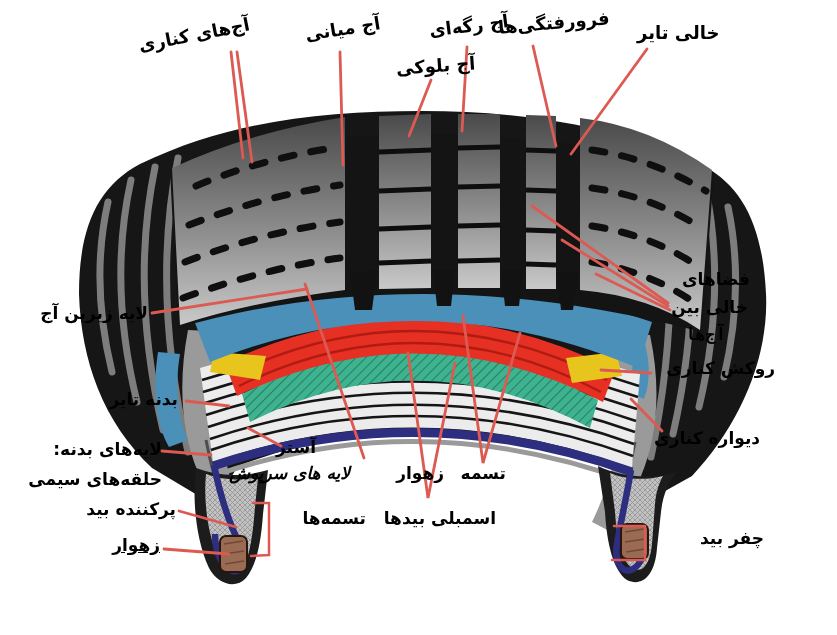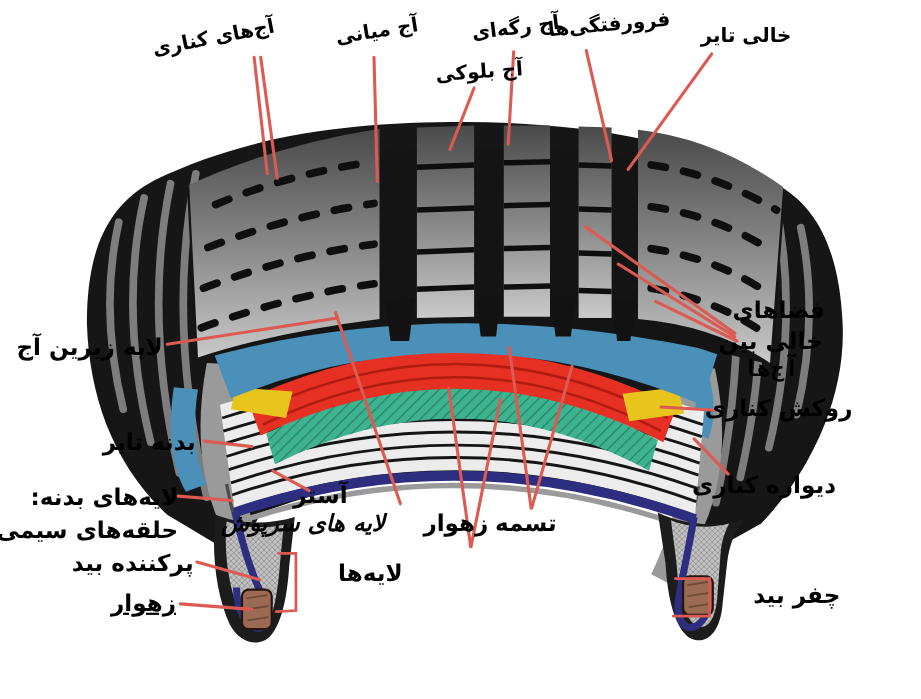--- a/index.html
+++ b/index.html
@@ -3,21 +3,21 @@
 <meta charset="utf-8">
 <style>
   html,body{margin:0;padding:0;background:#fff;}
   #stage{
     position:relative;width:837px;height:635px;background:#fff;overflow:hidden;
     font-family:"DejaVu Sans",sans-serif;
   }
   #tire-svg{position:absolute;left:0;top:0;}
   .lbl{
     position:absolute;direction:rtl;unicode-bidi:embed;color:#000;
-    font-weight:bold;font-size:21px;line-height:1.15;white-space:nowrap;
+    font-weight:bold;font-size:17px;line-height:1.15;white-space:nowrap;
     text-align:right;
   }
   .lbl.top{font-size:18px;}
   .rot-11{transform:rotate(-11deg);transform-origin:center;}
   .rot-9{transform:rotate(-9deg);transform-origin:center;}
   .rot-7{transform:rotate(-7deg);transform-origin:center;}
   .rot-5{transform:rotate(-5deg);transform-origin:center;}
   .rot-4{transform:rotate(-4deg);transform-origin:center;}
 </style>
 </head>
@@ -217,14 +217,15 @@
   <div class="lbl" style="left:658px;width:90px;top:298px;">خالی بین</div>
   <div class="lbl" style="left:650px;width:76px;top:326px;font-family:Liberation Mono, monospace;">آج‌ها</div>
   <div class="lbl" style="left:655px;width:120px;top:359px;">روکش کناری</div>
   <div class="lbl" style="left:636px;width:124px;top:429px;">دیواره کناری</div>
   <div class="lbl" style="left:694px;width:70px;top:529px;">چفر بید</div>
 
   <div class="lbl" style="left:272px;width:44px;top:438px;">آستر</div>
   <div class="lbl" style="left:230px;width:120px;top:464px;font-style:italic;">لایه های سرپوش</div>
   <div class="lbl" style="left:384px;width:60px;top:464px;">زهوار</div>
   <div class="lbl" style="left:452px;width:54px;top:464px;">تسمه</div>
-  <div class="lbl" style="left:304px;width:62px;top:509px;">لایه‌ها</div>
+  <div class="lbl" style="left:304px;width:62px;top:509px;">تسمه‌ها</div>
+  <div class="lbl" style="left:372px;width:124px;top:509px;">اسمبلی بیدها</div>
 </div>
 
 </body></html>

